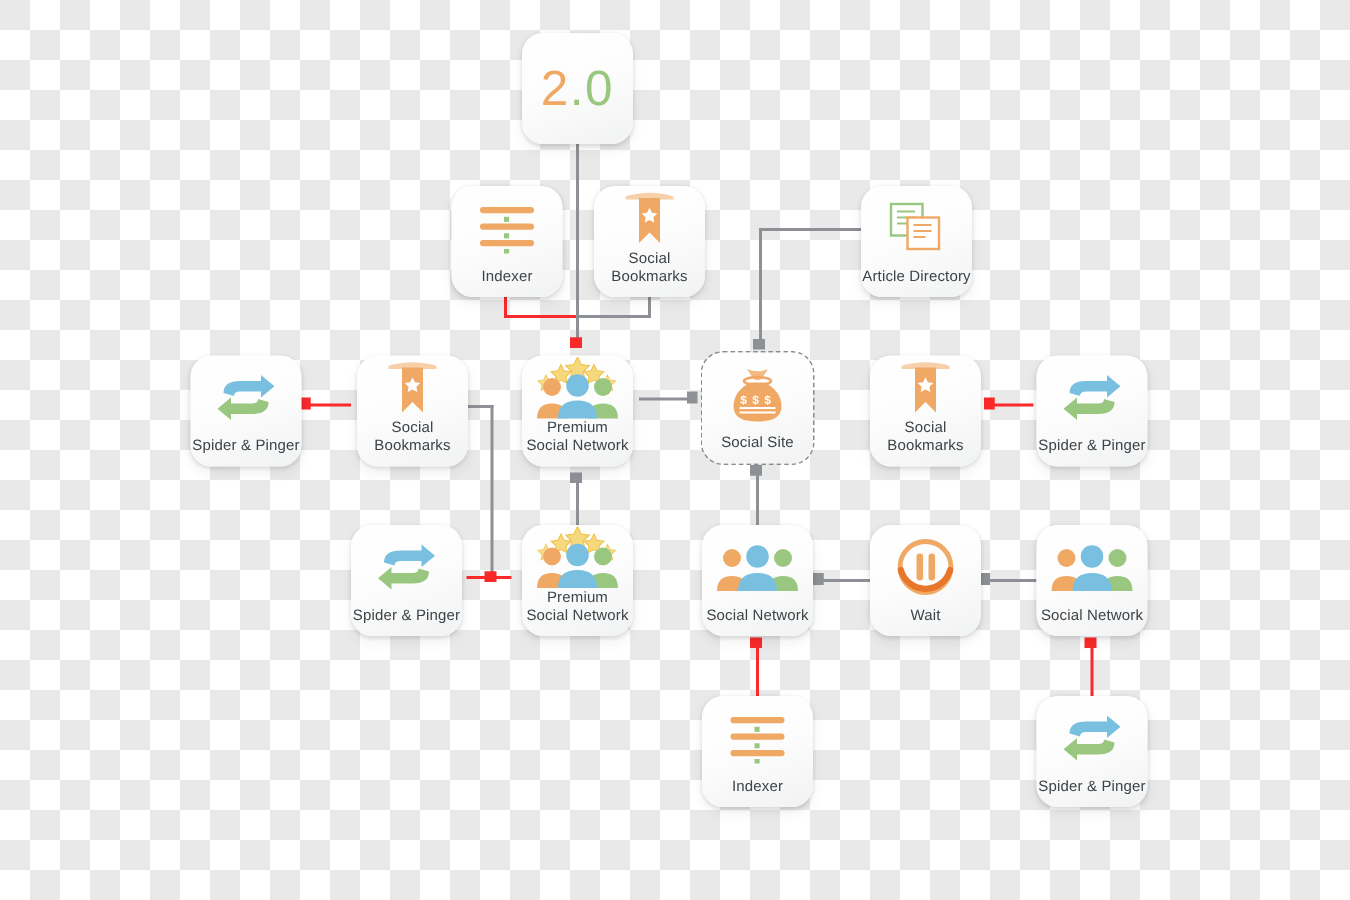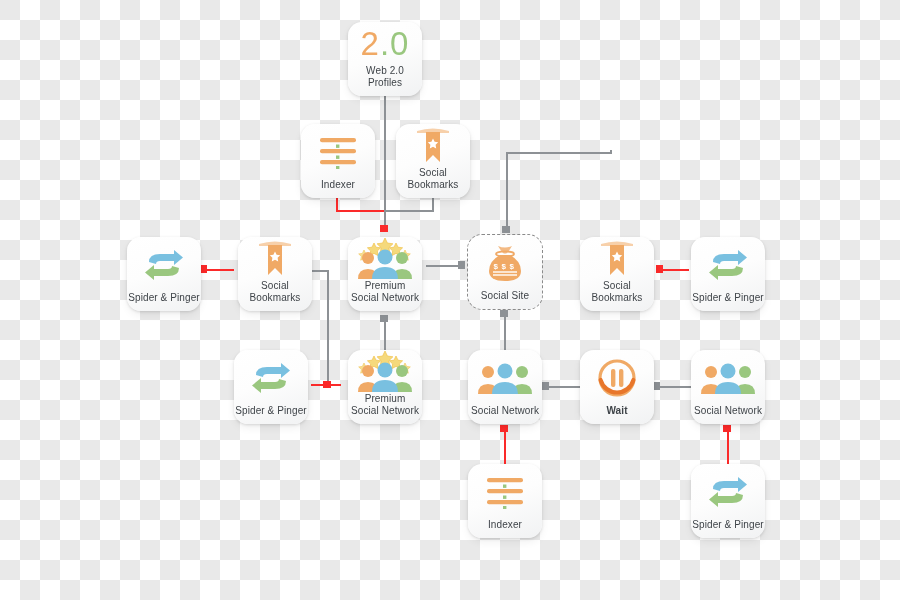--- a/index.html
+++ b/index.html
@@ -121,21 +121,20 @@
   <div class="conn v-line red" style="left:504px;top:430px;height:34px;"></div>
   <div class="arrow up red" style="left:500px;top:425px;"></div>
 
   <div class="conn v-line red" style="left:727px;top:430px;height:34px;"></div>
   <div class="arrow up red" style="left:723px;top:425px;"></div>
 
 <div class="node" style="left: 348px; top: 22px; width: 74px; height: 74px;">
       <div class="icon">
         <div class="twozero"><span class="two">2</span><span class="dot">.</span><span class="zero">0</span></div>
       </div>
-      <div class="label">Web 2.0 Profiles</div>
     </div>
     <div class="node" style="left: 301px; top: 124px; width: 74px; height: 74px;">
       <div class="icon">
         <svg width="42" height="34" viewBox="0 0 42 34">
         <rect x="3" y="3" width="36" height="4.2" rx="2" fill="#f0a965"></rect>
         <rect x="3" y="14" width="36" height="4.2" rx="2" fill="#f0a965"></rect>
         <rect x="3" y="25" width="36" height="4.2" rx="2" fill="#f0a965"></rect>
         <rect x="19" y="9.5" width="3.4" height="3.4" fill="#9ac77f"></rect>
         <rect x="19" y="20.5" width="3.4" height="3.4" fill="#9ac77f"></rect>
         <rect x="19" y="31" width="3.4" height="3.4" fill="#9ac77f"></rect>
@@ -145,20 +144,35 @@
     </div>
     <div class="node" style="left: 396px; top: 124px; width: 74px; height: 74px;">
       <div class="icon">
         <svg width="44" height="40" viewBox="0 0 44 40">
         <path d="M6 5 Q22 0 38 5 L38 7 L6 7 Z" fill="#f0a965" opacity=".55"></path>
         <path d="M15 6 L29 6 L29 36 L22 29 L15 36 Z" fill="#f0a965"></path>
         <path d="M22 12.5 l1.6 3.3 3.6 .5 -2.6 2.5 .6 3.6 -3.2 -1.7 -3.2 1.7 .6 -3.6 -2.6 -2.5 3.6 -.5 Z" fill="#ffffff"></path>
       </svg>
       </div>
       <div class="label">Social Bookmarks</div>
+    </div>
+    <div class="node" style="left: 574px; top: 124px; width: 74px; height: 74px;">
+      <div class="icon">
+        <svg width="44" height="38" viewBox="0 0 44 38">
+        <rect x="5" y="3" width="21" height="21" fill="#ffffff" stroke="#9ac77f" stroke-width="1.6"></rect>
+        <line x1="9" y1="8" x2="21" y2="8" stroke="#9ac77f" stroke-width="1.2"></line>
+        <line x1="9" y1="12" x2="21" y2="12" stroke="#9ac77f" stroke-width="1.2"></line>
+        <line x1="9" y1="16" x2="17" y2="16" stroke="#9ac77f" stroke-width="1.2"></line>
+        <rect x="16" y="12" width="21" height="21" fill="#ffffff" stroke="#f0a965" stroke-width="1.6"></rect>
+        <line x1="20" y1="17" x2="32" y2="17" stroke="#f0a965" stroke-width="1.2"></line>
+        <line x1="20" y1="21" x2="32" y2="21" stroke="#f0a965" stroke-width="1.2"></line>
+        <line x1="20" y1="25" x2="28" y2="25" stroke="#f0a965" stroke-width="1.2"></line>
+      </svg>
+      </div>
+      <div class="label">Article Directory</div>
     </div>
     <div class="node" style="left: 127px; top: 237px; width: 74px; height: 74px;">
       <div class="icon">
         <svg width="46" height="38" viewBox="0 0 46 38">
         <path d="M8 16 q0 -8 11 -8 h14 v-4 l9 7.5 -9 7.5 v-4 h-14 q-4 0 -4 3 Z" fill="#79c0e0"></path>
         <path d="M38 22 q0 8 -11 8 h-14 v4 l-9 -7.5 9 -7.5 v4 h14 q4 0 4 -3 Z" fill="#9ac77f"></path>
       </svg>
       </div>
       <div class="label">Spider &amp; Pinger</div>
     </div>
@@ -265,21 +279,21 @@
         <circle cx="14" cy="11" r="6" fill="#f0a965"></circle>
         <path d="M4 33 q0 -10 10 -10 q10 0 10 10 Z" fill="#f0a965"></path>
         <circle cx="48" cy="11" r="6" fill="#9ac77f"></circle>
         <path d="M38 33 q0 -10 10 -10 q10 0 10 10 Z" fill="#9ac77f"></path>
         <circle cx="31" cy="10" r="7.5" fill="#79c0e0"></circle>
         <path d="M18 33 q0 -12 13 -12 q13 0 13 12 Z" fill="#79c0e0"></path>
       </svg>
       </div>
       <div class="label">Social Network</div>
     </div>
-    <div class="node" style="left: 580px; top: 350px; width: 74px; height: 74px; font-weight: bold;">
+    <div class="node" style="left: 580px; top: 350px; width: 74px; height: 74px;">
       <div class="icon">
         <svg width="42" height="42" viewBox="0 0 42 42">
         <circle cx="21" cy="21" r="17" fill="none" stroke="#f0a965" stroke-width="3.2"></circle>
         <path d="M4.6 23 a17 17 0 0 0 32.8 0" fill="none" stroke="#e8762a" stroke-width="4.2" stroke-linecap="round"></path>
         <rect x="15" y="12" width="4.4" height="18" rx="2" fill="#f0a965"></rect>
         <rect x="23" y="12" width="4.4" height="18" rx="2" fill="#f0a965"></rect>
       </svg>
       </div>
       <div class="label">Wait</div>
     </div>

